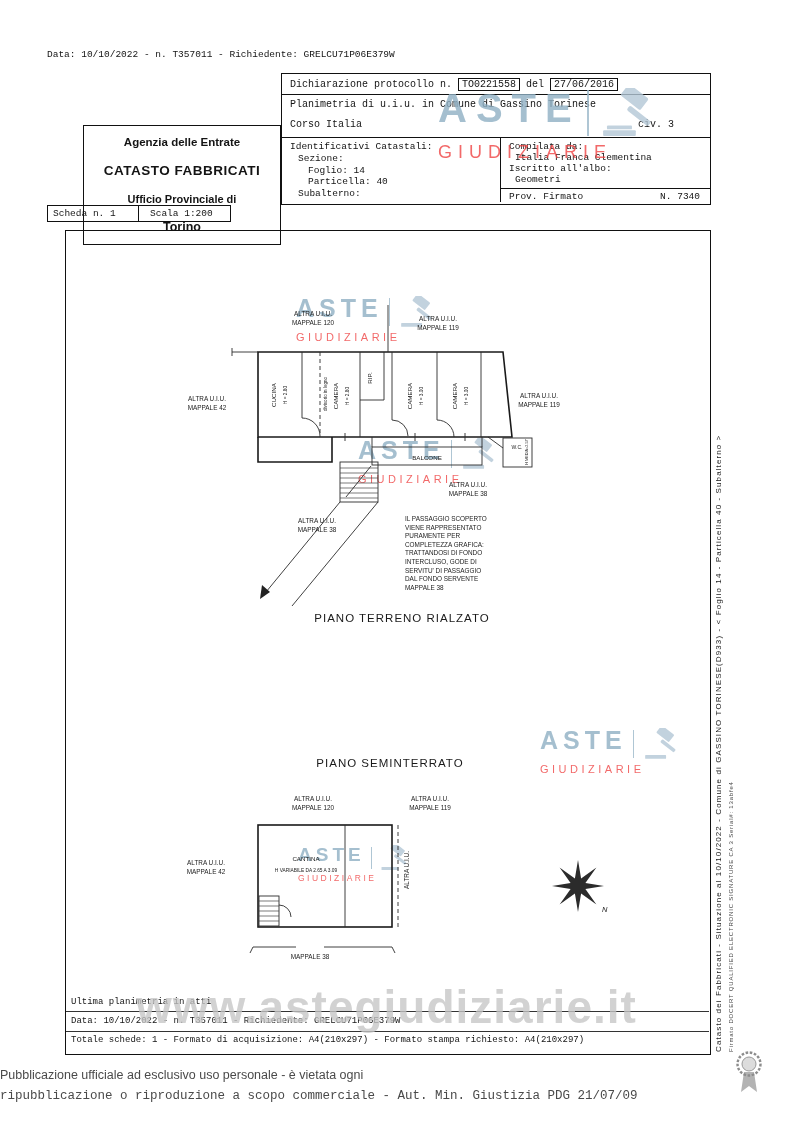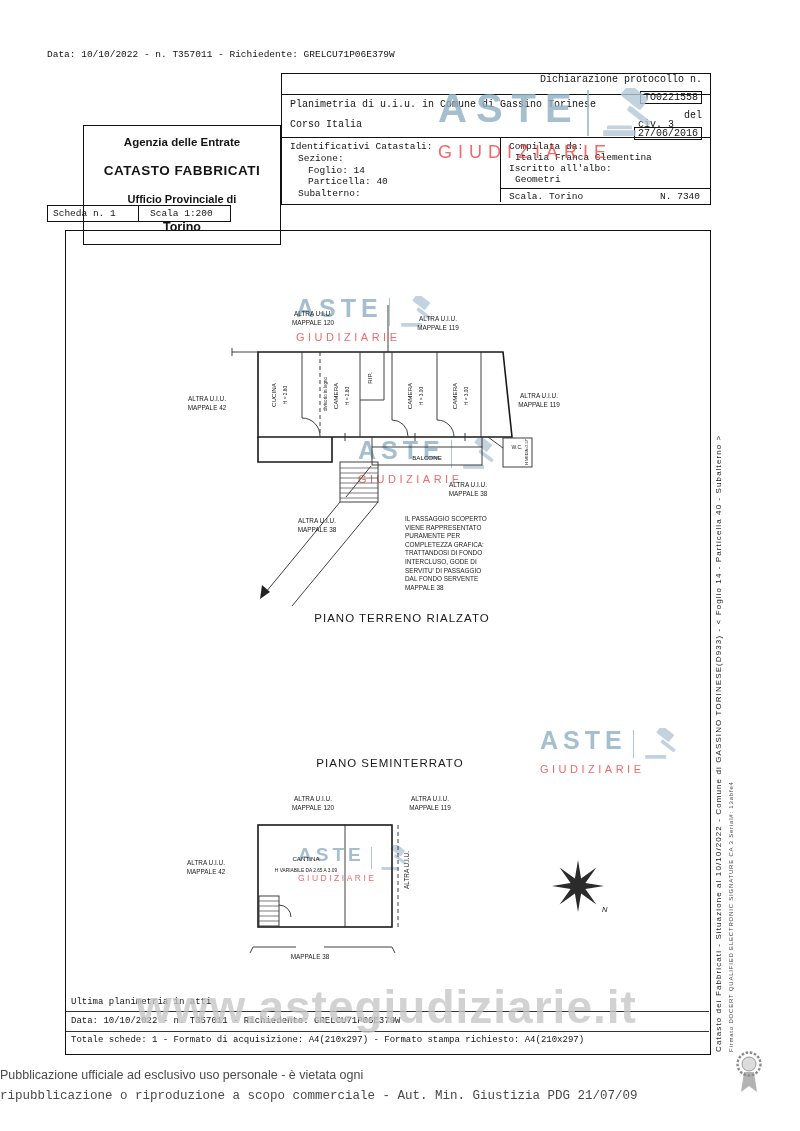--- a/index.html
+++ b/index.html
@@ -15,22 +15,22 @@
   .agency-box{left:83px;top:85px;width:198px;height:120px;border:1.6px solid #111;
               display:flex;flex-direction:column;justify-content:space-between;
               align-items:center;text-align:center;padding:10px 4px;box-sizing:border-box;margin-top:40px;}
   .agency-box .a1{font-size:11.5px;font-weight:bold;}
   .agency-box .a2{font-size:13.5px;font-weight:bold;letter-spacing:.5px;}
   .agency-box .a3{font-size:11px;font-weight:bold;}
   .agency-box .a4{font-size:12.5px;font-weight:bold;}
 
   .hdr-right{left:281px;top:73px;width:430px;height:132px;border:1.6px solid #111;box-sizing:border-box;
              font-family:"Liberation Mono",monospace;font-size:10px;}
-  .hr-row1{height:21px;border-bottom:1.5px solid #111;display:flex;align-items:flex-end;gap:6px;
-           padding:0 8px;box-sizing:border-box;flex-direction:column;}
+  .hr-row1{height:21px;border-bottom:1.5px solid #111;display:flex;align-items:center;gap:6px;
+           padding:0 8px;box-sizing:border-box;}
   .boxed{border:1px solid #111;padding:0 3px;}
   .hr-row2{height:43px;border-bottom:1.5px solid #111;padding:4px 8px;box-sizing:border-box;}
   .hr-row2 .street-line{display:flex;justify-content:space-between;padding-right:28px;margin-top:9px;}
   .hr-row3{display:flex;height:64px;box-sizing:border-box;font-size:9.5px;}
   .hr-col-left{width:218px;padding:3px 8px;box-sizing:border-box;line-height:11.8px;}
   .ind1{padding-left:8px;} .ind2{padding-left:18px;}
   .hr-col-right{flex:1;border-left:1.5px solid #111;display:flex;flex-direction:column;box-sizing:border-box;}
   .rc-top{padding:3px 8px;line-height:11px;}
   .rc-ind{padding-left:6px;}
   .prov-row{margin-top:auto;border-top:1.3px solid #111;display:flex;justify-content:space-between;
@@ -131,21 +131,21 @@
         <div class="ind1">Subalterno:</div>
       </div>
       <div class="hr-col-right">
         <div class="rc-top">
           <div>Compilata da:</div>
           <div class="rc-ind">Italia Franca Clementina</div>
           <div>Iscritto all'albo:</div>
           <div class="rc-ind">Geometri</div>
         </div>
         <div class="prov-row">
-          <span>Scala. Torino</span>
+          <span>Prov. Firmato</span>
           <span>N. 7340</span>
         </div>
       </div>
     </div>
   </div>
 
   <div class="abs scheda-box">Scheda n. 1</div>
   <div class="abs scala-box">Scala 1:200</div>
 
   <div class="abs main-box"></div>

